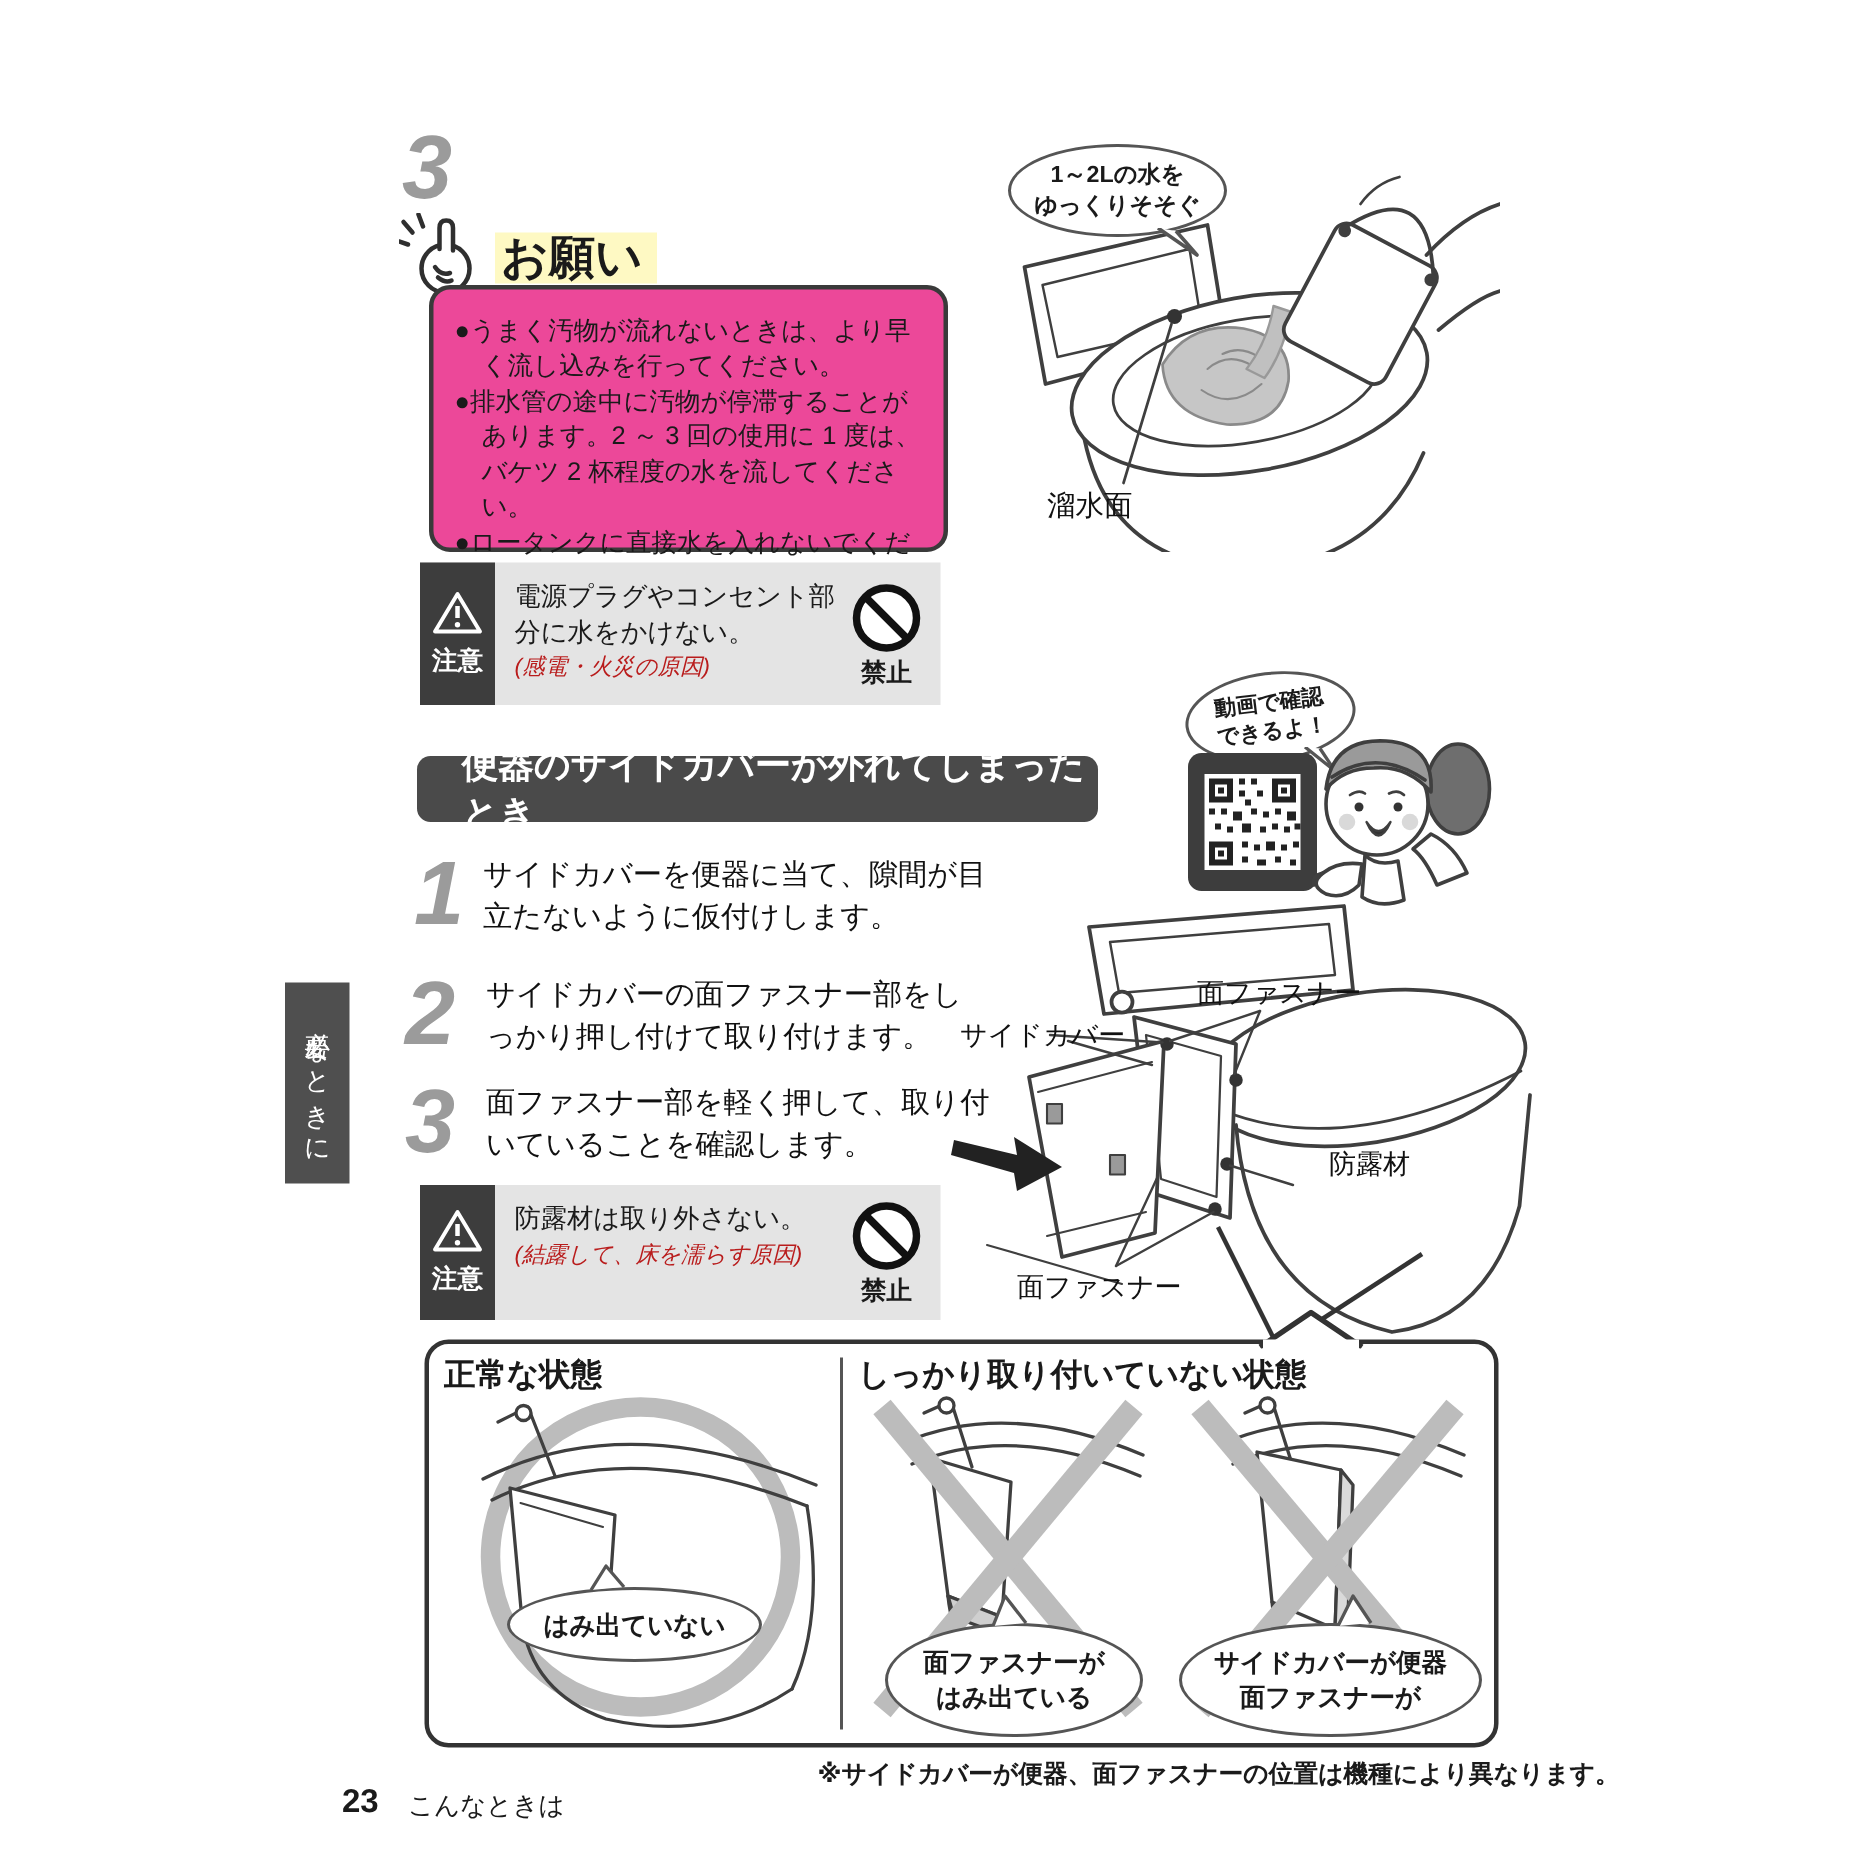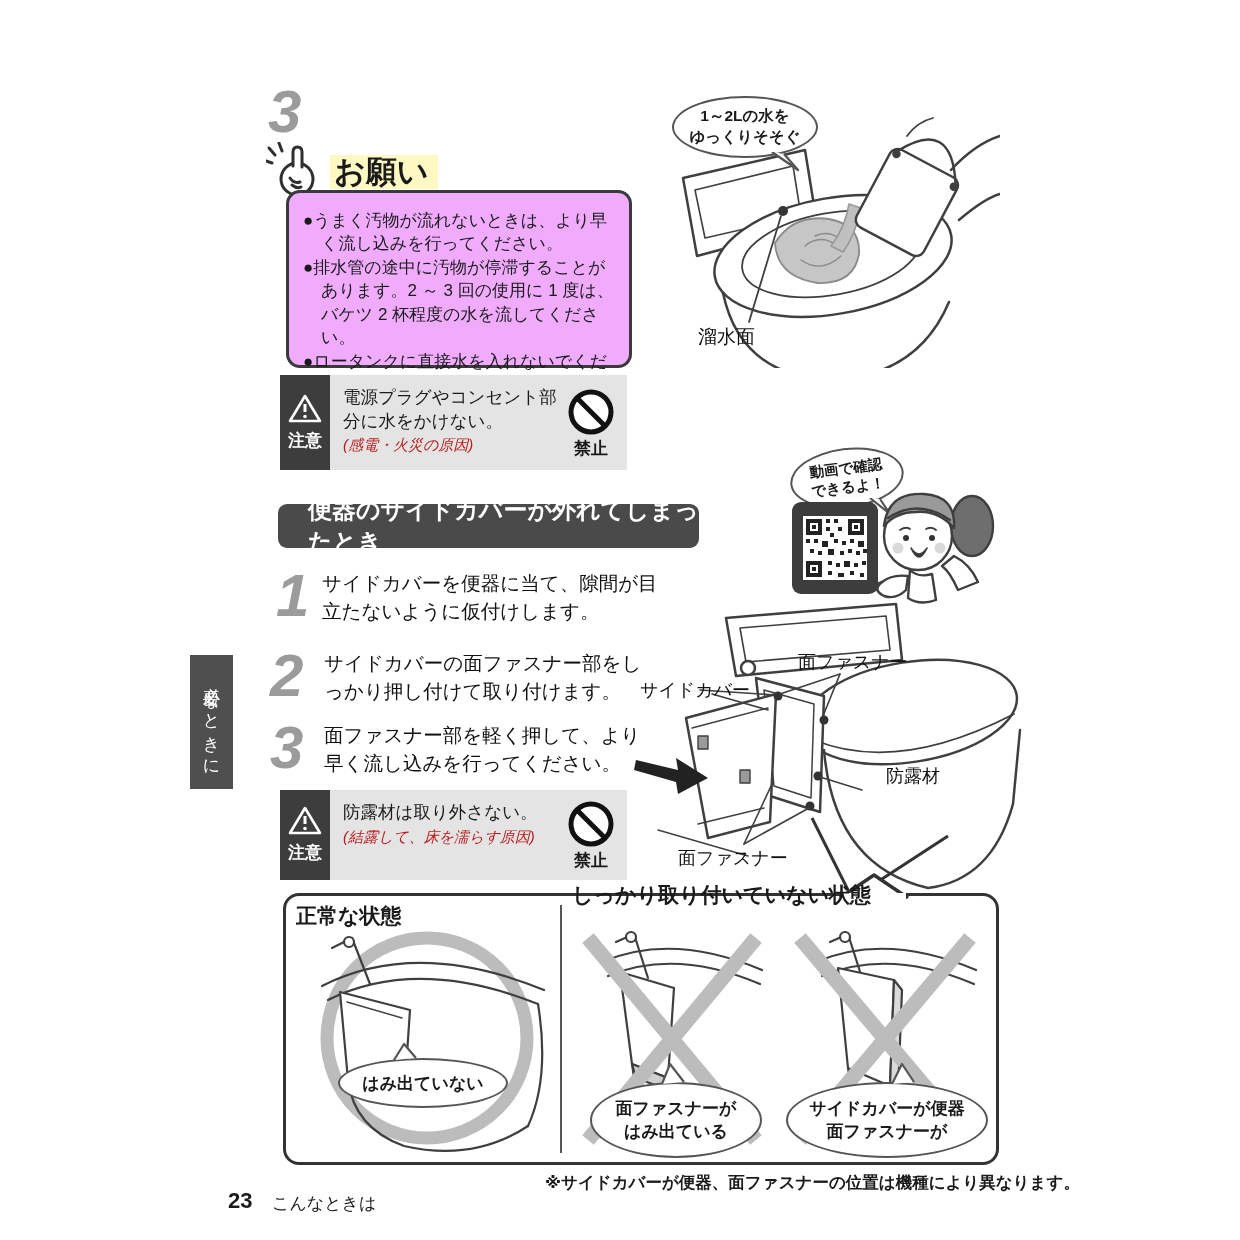--- a/index.html
+++ b/index.html
@@ -2,21 +2,21 @@
 <html><head>
 <meta charset="utf-8">
 <style>
   html,body{margin:0;padding:0;background:#fff;}
   body{font-family:"Liberation Sans","DejaVu Sans",sans-serif;color:#1a1a1a;}
   #page{position:relative;width:1240px;height:1240px;background:#fff;overflow:hidden;}
   .abs{position:absolute;}
   .step-num{font-size:60px;font-weight:bold;font-style:italic;color:#9b9b9b;line-height:1;}
   .step-text{font-size:19.5px;line-height:1.42;width:336px;color:#111;}
   .onegai-head{font-size:31px;font-weight:bold;background:#fef9c3;padding:0 10px 0 4px;line-height:1.1;}
-  .onegai-box{border:3px solid #3a3a3a;border-radius:14px;background:#f0abfc;padding:16px 10px 10px 14px;box-sizing:border-box;}
+  .onegai-box{border:3px solid #3a3a3a;border-radius:14px;background:#ec4899;padding:16px 10px 10px 14px;box-sizing:border-box;}
   .bullet{font-size:17px;line-height:1.38;padding-left:18px;text-indent:-18px;}
   .caution{display:flex;background:#e4e4e4;align-items:stretch;box-sizing:border-box;}
   .caution-label{width:50px;background:#3d3d3d;color:#fff;display:flex;flex-direction:column;align-items:center;justify-content:center;gap:5px;flex:none;}
   .caution-label span{font-size:17px;font-weight:bold;}
   .caution-body{flex:1;padding:11px 4px 8px 13px;font-size:17.5px;line-height:1.35;}
   .caution-reason{color:#b91c1c;font-size:15px;margin-top:2px;font-style:italic;}
   .kinshi{display:flex;flex-direction:column;align-items:center;justify-content:center;padding:4px 12px 2px 4px;flex:none;}
   .kinshi-label{font-size:17px;font-weight:bold;margin-top:1px;}
   .section-band{background:#4a4a4a;color:#fff;border-radius:9px;font-weight:bold;font-size:24px;display:flex;align-items:center;padding-left:30px;box-sizing:border-box;}
   .bubble{border:2.5px solid #555;border-radius:50%;background:#fff;display:flex;align-items:center;justify-content:center;text-align:center;font-weight:bold;white-space:pre-line;box-sizing:border-box;}
@@ -100,21 +100,21 @@
       <line x1="126" y1="138" x2="94" y2="244" stroke-width="1.8"></line>
     </g>
   </svg>
   <div class="abs bubble" style="left:672px;top:96px;width:146px;height:62px;font-size:15.5px;">1～2Lの水を
 ゆっくりそそぐ</div>
   <svg class="abs" style="left:770px;top:152px;" width="30" height="26" viewBox="0 0 30 26">
     <path d="M2,0 L28,18 L14,2" fill="#fff" stroke="#555" stroke-width="2.4" stroke-linejoin="round"></path>
   </svg>
   <div class="abs label-jp" style="left:698px;top:324px;font-size:19px;">溜水面</div>
 
-  <div class="abs section-band" style="left:278px;top:504px;width:421px;height:44px;">便器のサイドカバーが外れてしまったとき</div>
+  <div class="abs section-band" style="left:278px;top:504px;width:454px;height:44px;">便器のサイドカバーが外れてしまったとき</div>
 
   <div class="abs bubble" style="left:790px;top:448px;width:114px;height:60px;font-size:14.5px;transform:rotate(-7deg);">動画で確認
 できるよ！</div>
   <svg class="abs" style="left:868px;top:498px;" width="26" height="22" viewBox="0 0 26 22">
     <path d="M2,0 L22,16 L12,1" fill="#fff" stroke="#555" stroke-width="2.2" stroke-linejoin="round"></path>
   </svg>
   <svg class="abs" style="left:792px;top:502px;" width="86" height="92" viewBox="0 0 86 92">
     <rect x="0" y="0" width="86" height="92" rx="9" fill="#3d3d3d"></rect>
     <rect x="11" y="14" width="64" height="64" fill="#fff"></rect>
     <g fill="#222">
@@ -174,21 +174,21 @@
       <path d="M50,98 Q34,96 24,104 Q14,112 26,118 Q38,122 48,112 Z" fill="#fff"></path>
       <path d="M24,104 q-8,2 -6,8" fill="none"></path>
     </g>
   </svg>
 
   <div class="abs step-num" style="left:276px;top:566px;">1</div>
   <div class="abs step-text" style="left:322px;top:570px;">サイドカバーを便器に当て、隙間が目立たないように仮付けします。</div>
   <div class="abs step-num" style="left:270px;top:646px;">2</div>
   <div class="abs step-text" style="left:324px;top:650px;">サイドカバーの面ファスナー部をしっかり押し付けて取り付けます。</div>
   <div class="abs step-num" style="left:270px;top:718px;">3</div>
-  <div class="abs step-text" style="left:324px;top:722px;">面ファスナー部を軽く押して、より早く流し込みを行ってください。</div>
+  <div class="abs step-text" style="left:324px;top:722px;">面ファスナー部を軽く押して、取り付いていることを確認します。</div>
 
   <div class="abs caution" style="left:280px;top:790px;width:347px;height:90px;">
     <div class="caution-label">
       <svg width="34" height="30" viewBox="0 0 34 30">
         <polygon points="17,2 32,27 2,27" fill="none" stroke="#fff" stroke-width="2.6" stroke-linejoin="round"></polygon>
         <line x1="17" y1="10" x2="17" y2="18" stroke="#fff" stroke-width="3"></line>
         <circle cx="17" cy="22.5" r="1.8" fill="#fff"></circle>
       </svg>
       <span>注意</span>
     </div>
@@ -246,21 +246,21 @@
     <line x1="188" y1="24" x2="102" y2="80" stroke="#333" stroke-width="3"></line>
   </svg>
 
   <div class="abs panel" style="left:283px;top:893px;width:716px;height:272px;"></div>
   <svg class="abs" style="left:838px;top:873px;" width="72" height="26" viewBox="0 0 72 26">
     <path d="M2,25 L36,2 L70,25" fill="#fff" stroke="#333" stroke-width="3.5" stroke-linejoin="round"></path>
     <rect x="4" y="20" width="64" height="6" fill="#fff"></rect>
   </svg>
   <div class="abs" style="left:560px;top:905px;width:2px;height:248px;background:#555;"></div>
   <div class="abs panel-title" style="left:296px;top:902px;">正常な状態</div>
-  <div class="abs panel-title" style="left:572px;top:881px;">しっかり取り付いていない状態</div>
+  <div class="abs panel-title" style="left:572px;top:902px;">しっかり取り付いていない状態</div>
 
   <svg class="abs" style="left:292px;top:928px;" width="265" height="232" viewBox="0 0 265 232">
     <circle cx="135" cy="110" r="100" stroke="#bcbcbc" stroke-width="13" fill="none"></circle>
     <g fill="#fff" stroke="#3f3f3f" stroke-width="2.2" stroke-linecap="round" stroke-linejoin="round">
       <path d="M40,20 L60,10 L78,56" fill="none"></path>
       <circle cx="57" cy="14" r="5"></circle>
       <path d="M30,58 Q125,10 252,62" fill="none"></path>
       <path d="M36,72 Q125,28 246,76" fill="none"></path>
       <path d="M48,64 L118,82 L112,170 L56,152 Z"></path>
       <path d="M55,74 L110,90 M58,146 L108,160" fill="none" stroke-width="1.4"></path>

